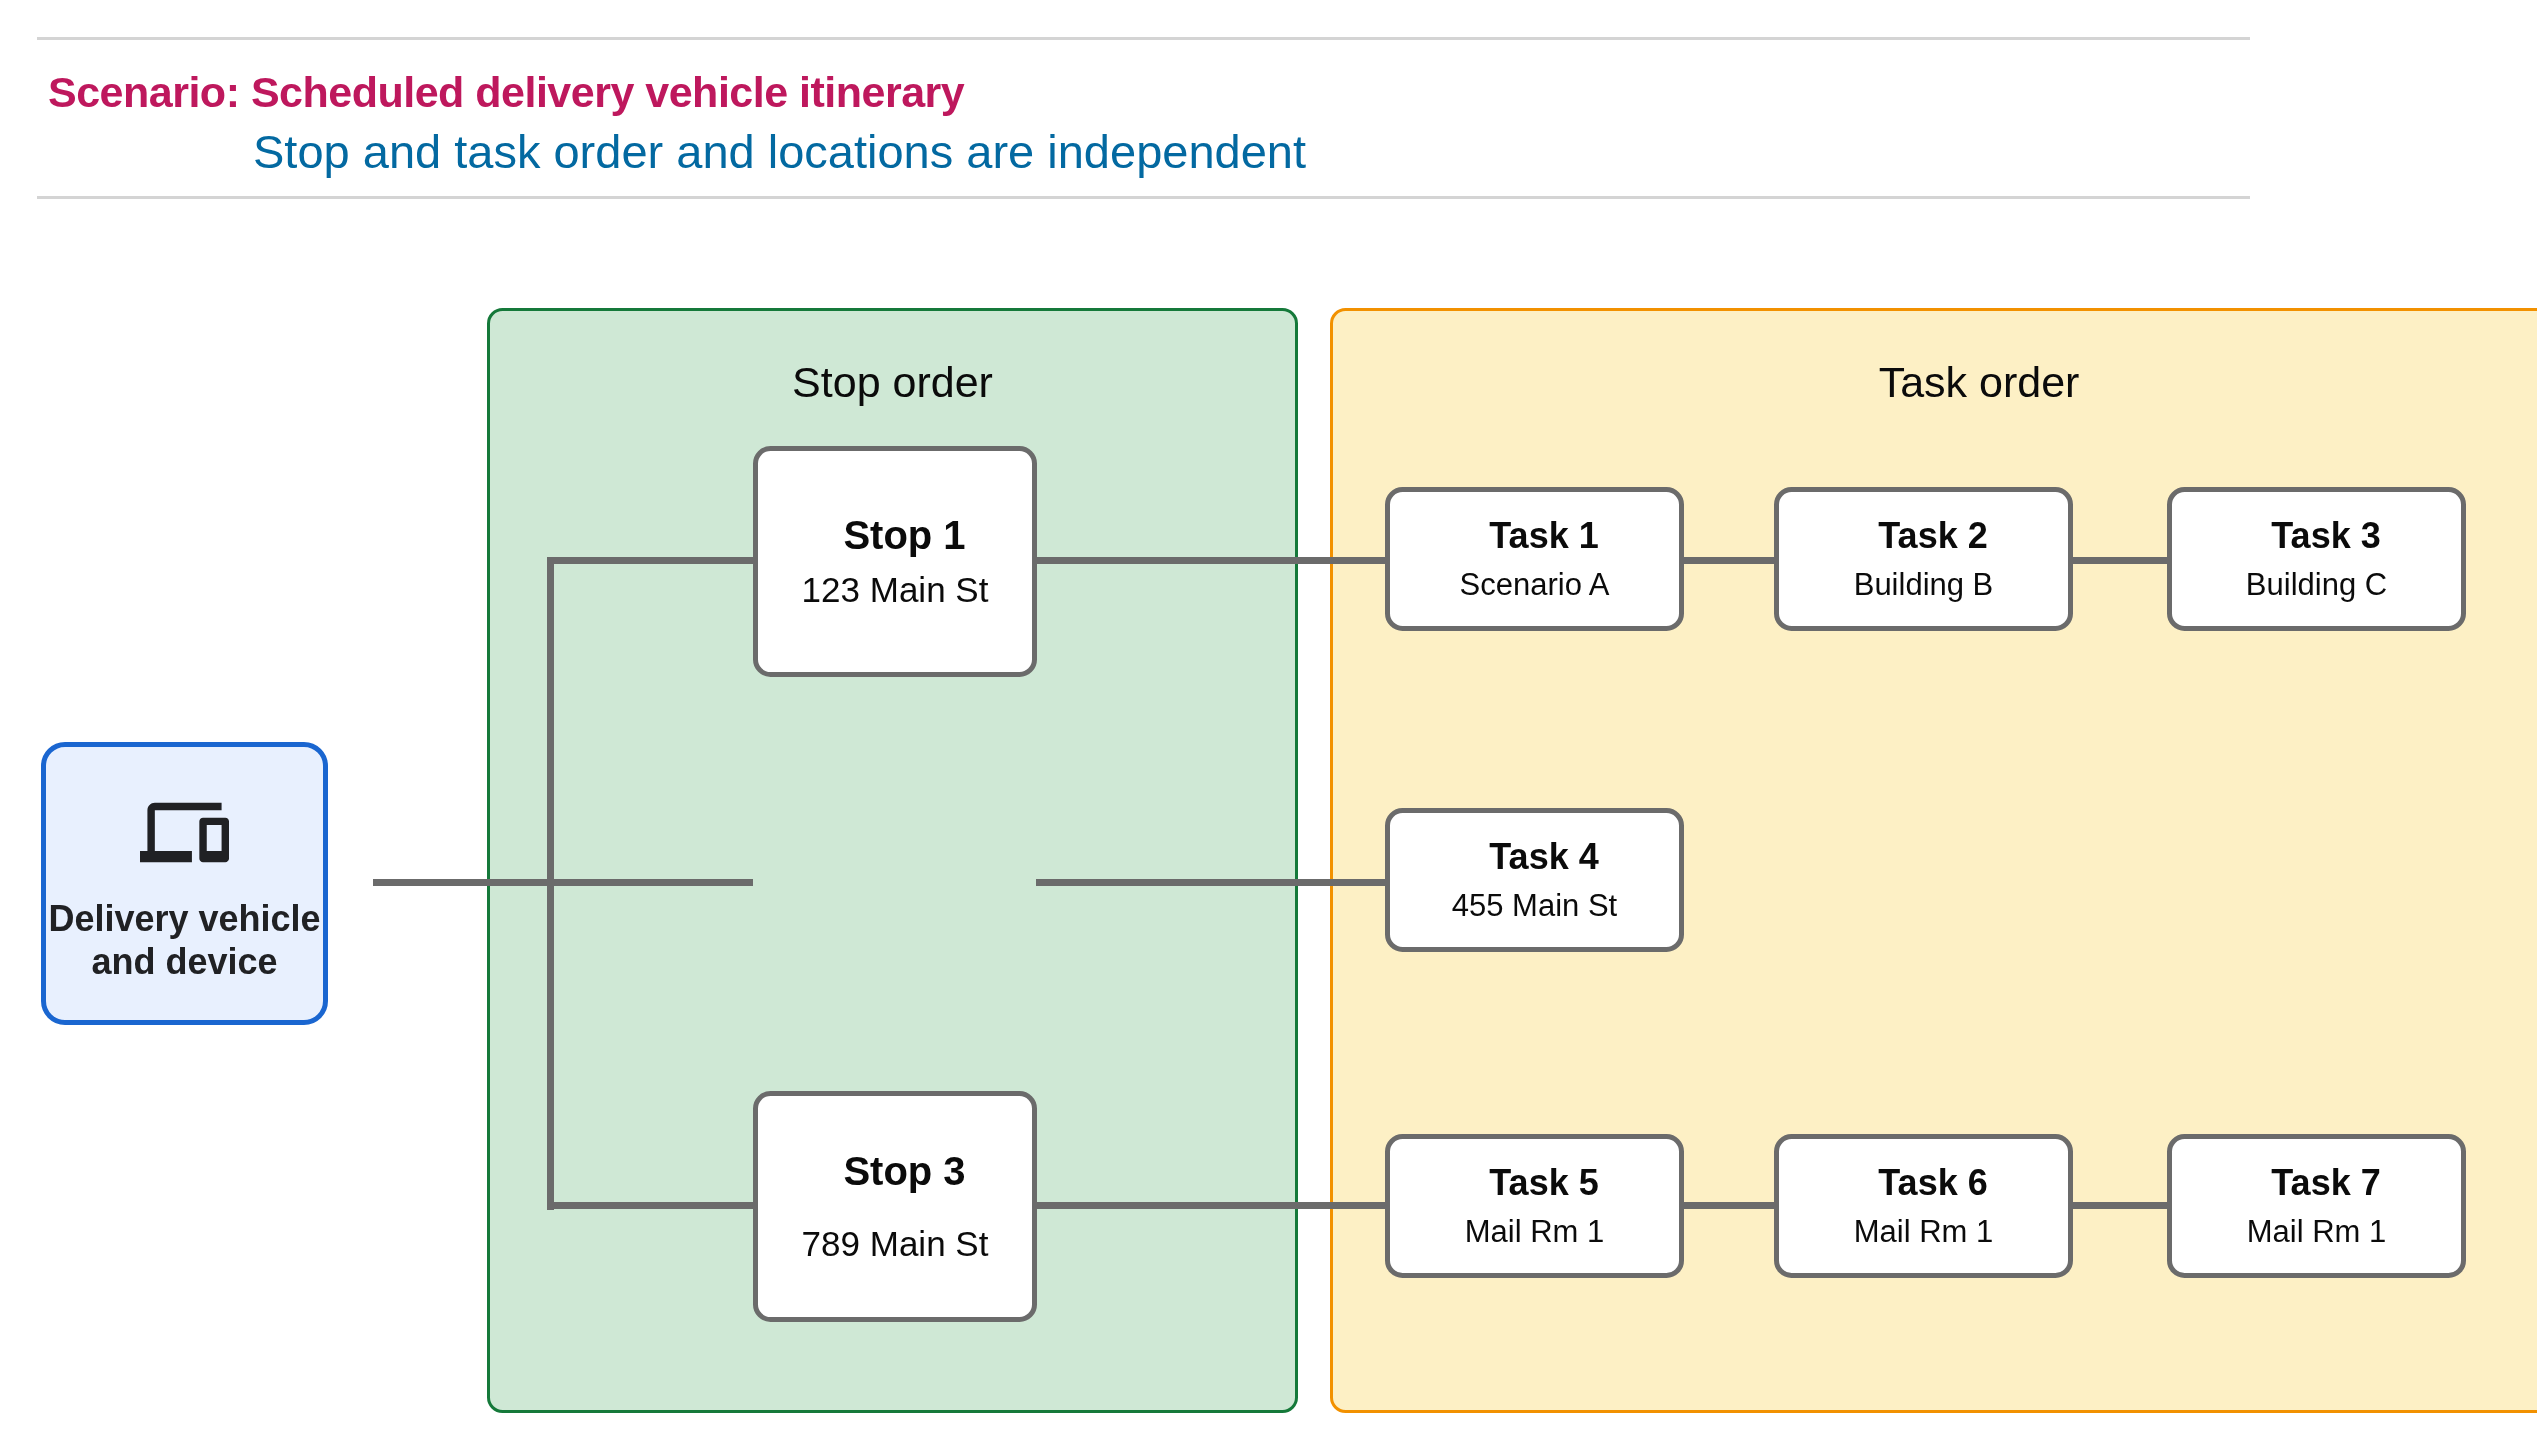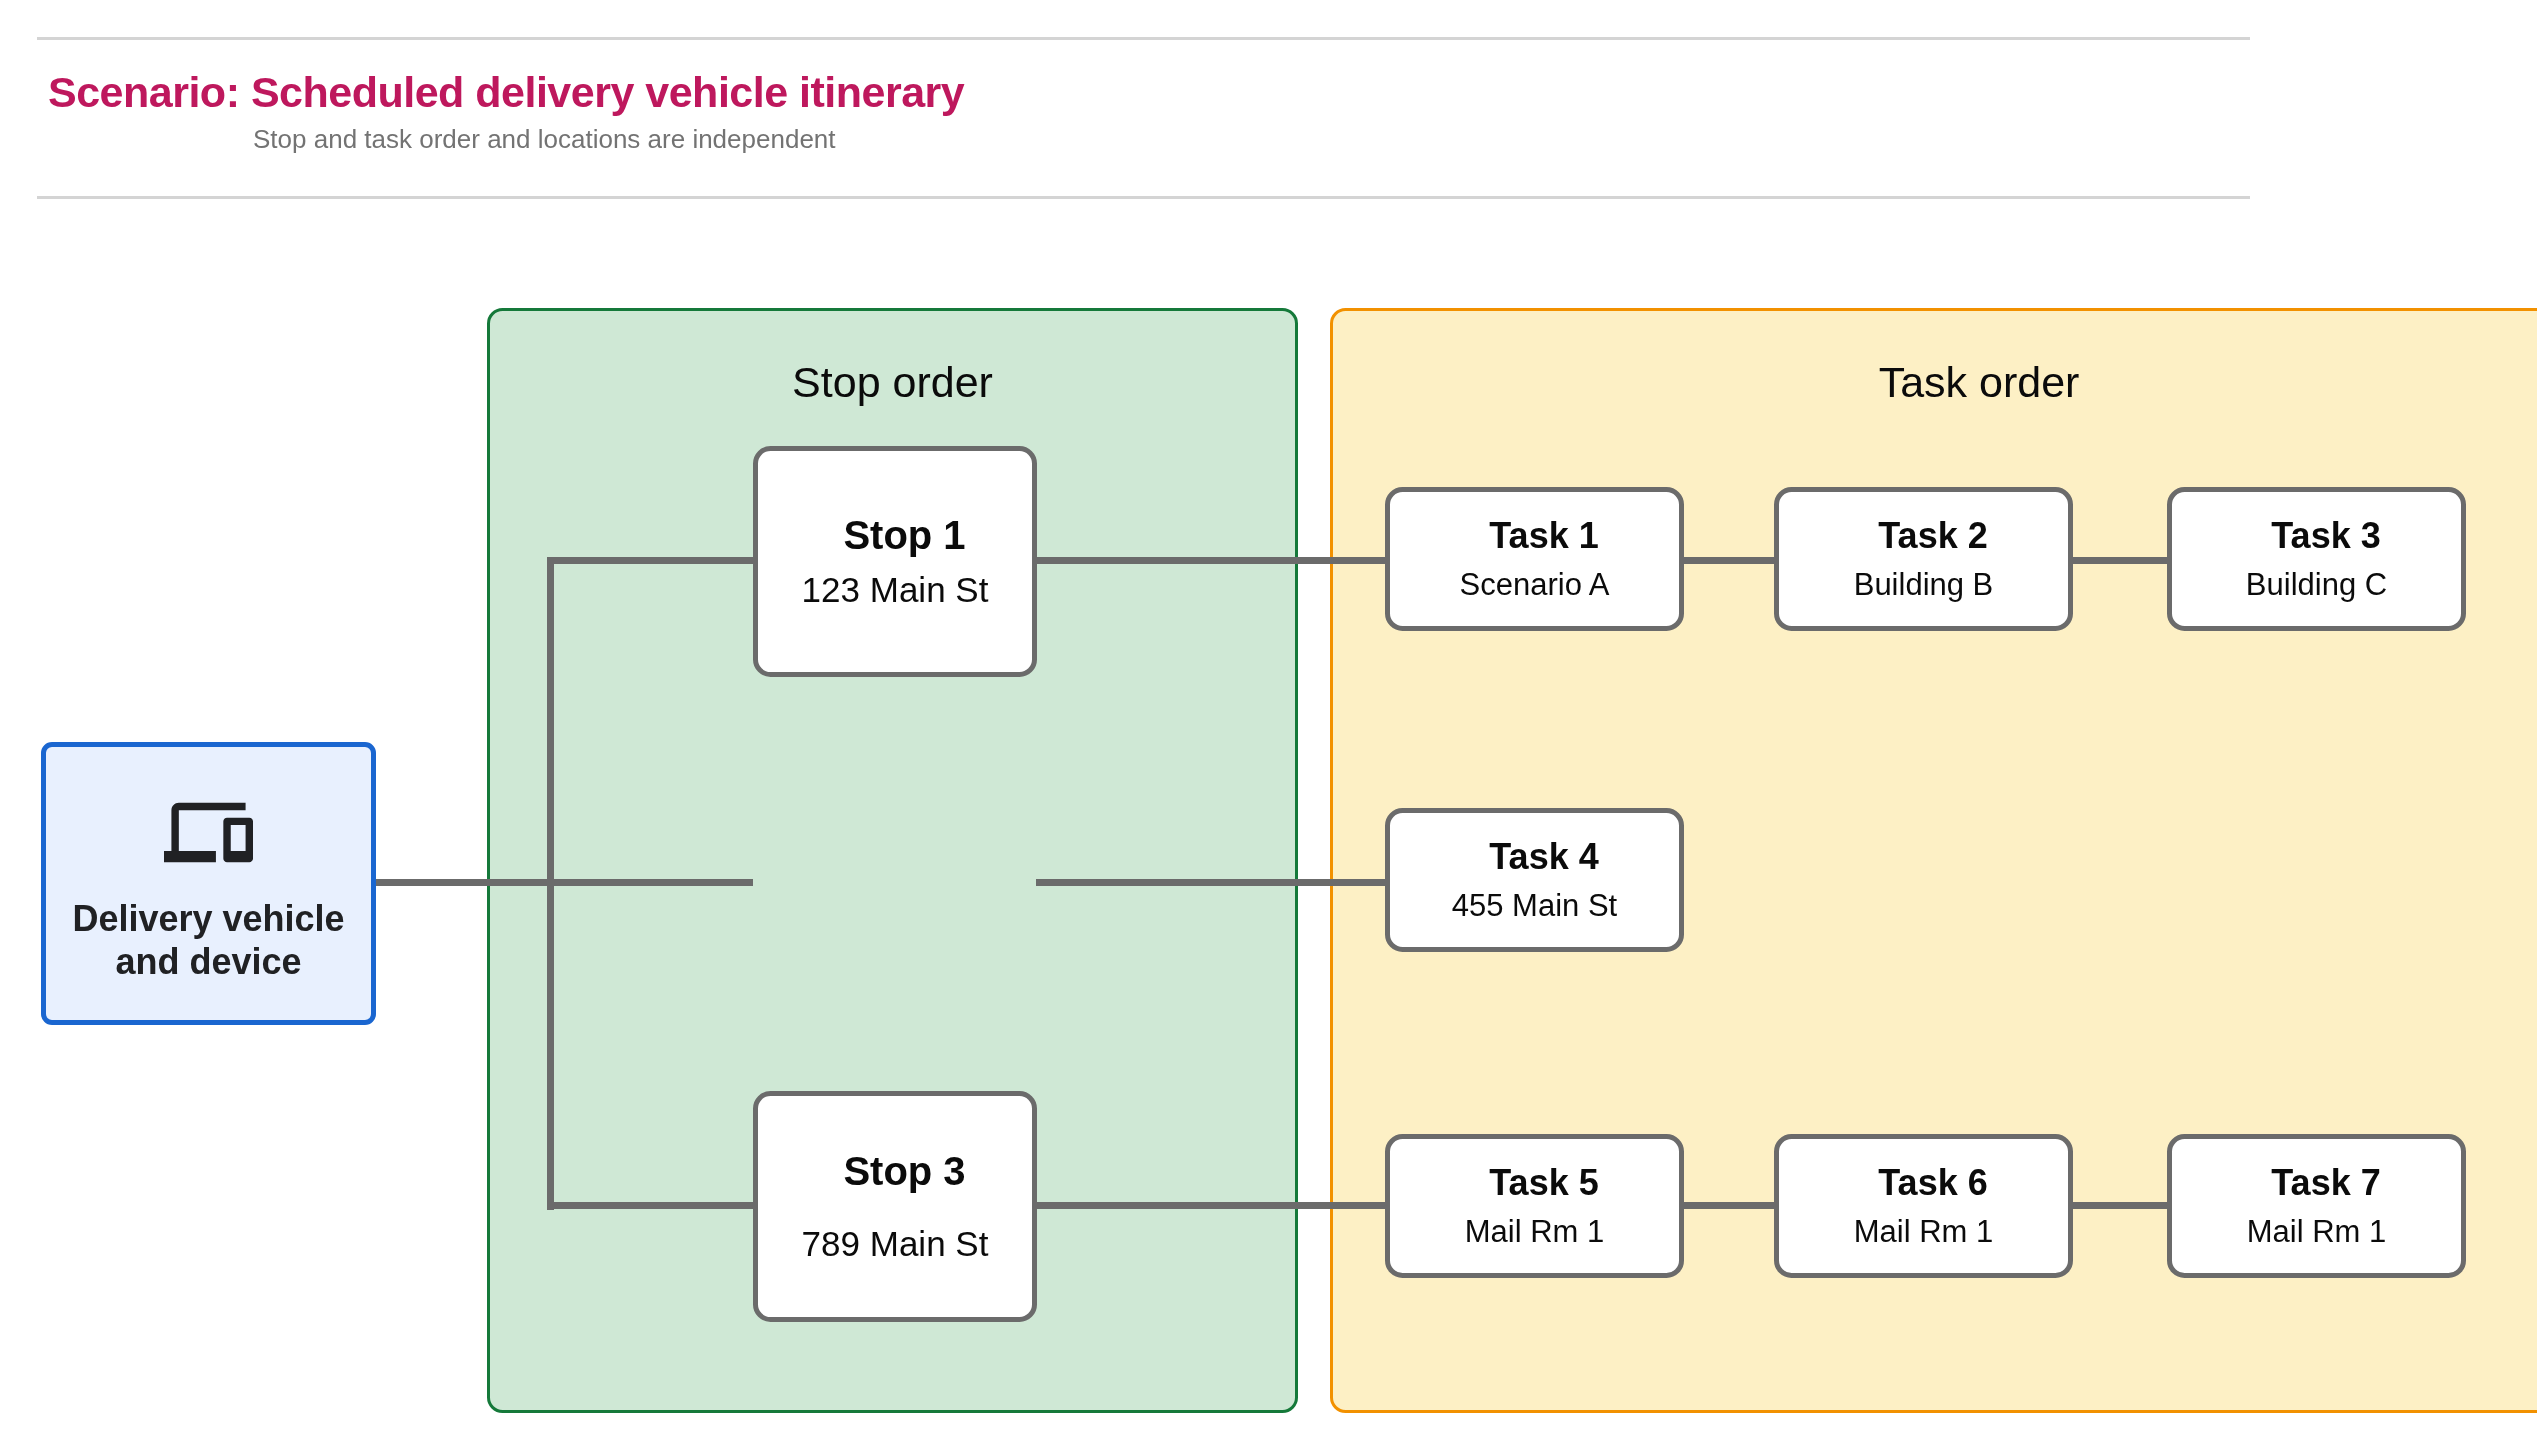--- a/index.html
+++ b/index.html
@@ -37,23 +37,23 @@
     font-size: 43px;
     font-weight: bold;
     letter-spacing: -0.5px;
     color: #be185d;
     white-space: nowrap;
   }
   .page-subtitle {
     position: absolute;
     left: 253px;
     top: 124px;
-    font-size: 26px;
+    font-size: 47px;
     font-weight: normal;
-    color: #737373;
+    color: #0369a1;
     white-space: nowrap;
   }
 
   
   .panel {
     position: absolute;
     top: 308px;
     height: 1105px;
     border-radius: 15.5px;
     border: 3.9px solid;
@@ -123,24 +123,24 @@
   .task-4 { left: 1385px; top: 808px; }
   .task-5 { left: 1385px; top: 1134px; }
   .task-6 { left: 1774px; top: 1134px; }
   .task-7 { left: 2167px; top: 1134px; }
 
   
   .vehicle-node {
     position: absolute;
     left: 41px;
     top: 742px;
-    width: 335px;
+    width: 287px;
     height: 283px;
     border: 5.8px solid;
-    border-radius: 11px;
+    border-radius: 24px;
     z-index: 3;
     display: flex;
     flex-direction: column;
     align-items: center;
     padding-top: 41px;
   }
   .vehicle-icon {
     width: 89px;
     height: 89px;
     flex: 0 0 auto;

